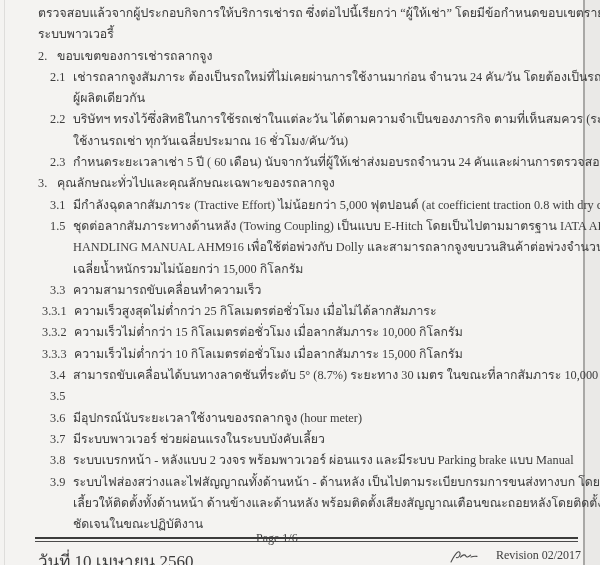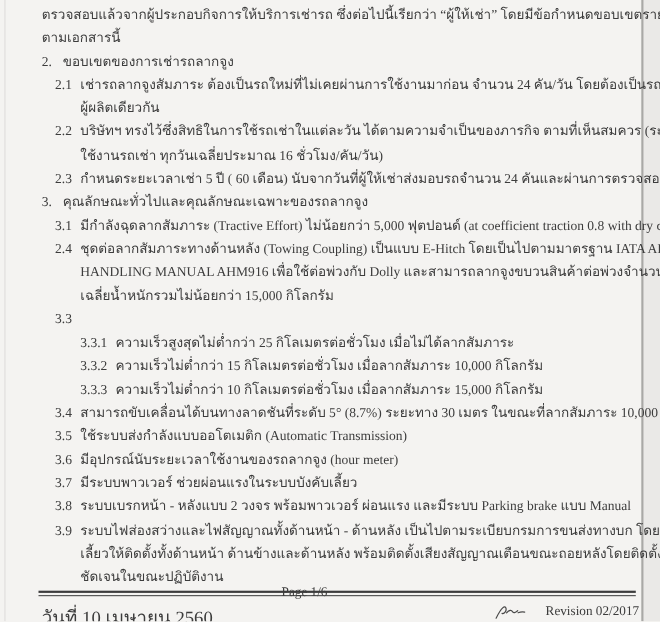--- a/index.html
+++ b/index.html
@@ -21,21 +21,21 @@
   .row { line-height:21.3px; font-size:12.3px; white-space:nowrap; display:flex; }
   .row .num { flex:0 0 auto; }
   .row .txt { flex:0 1 auto; }
 
   .r-p  { padding-left:38px; }           
   .r-n1 { padding-left:38px; }           
   .r-n1 .num { width:19px; }
   .r-n2 { padding-left:50px; }           
   .r-n2 .num { width:23px; }
   .r-c2 { padding-left:73px;align-items:center; }           
-  .r-n3 { padding-left:73px; }           
+  .r-n3 { padding-left:42px; }           
   .r-n3 .num { width:32px; }
 
   
   .rule {
     position:absolute; left:35px; right:22px; top:537px;
     height:2px; border-top:2px solid #3c3c3c; border-bottom:1px solid #4a4a4a;
   }
   .footer-date { position:absolute; left:38px;  top:547px; font-size:17px; }
   .footer-page { position:absolute; left:256px; top:531px; font-size:12px; }
   .footer-sig  { position:absolute; left:450px; top:549px; }
@@ -48,21 +48,21 @@
 
   <div class="edge-band-right"></div>
   <div class="edge-line-right"></div>
   <div class="edge-line-left"></div>
 
   <div class="content">
     <div class="row r-p">
         <span class="txt">ตรวจสอบแล้วจากผู้ประกอบกิจการให้บริการเช่ารถ ซึ่งต่อไปนี้เรียกว่า “ผู้ให้เช่า” โดยมีข้อกำหนดขอบเขตรายละเอียดของงาน</span>
       </div>
     <div class="row r-p">
-        <span class="txt">ตามเอกสารนี้</span>
+        <span class="txt">ระบบพาวเวอรี้</span>
       </div>
 
     <div class="row r-n1">
         <span class="num">2.</span>
         <span class="txt">ขอบเขตของการเช่ารถลากจูง</span>
       </div>
 
     <div class="row r-n2">
         <span class="num">2.1</span>
         <span class="txt">เช่ารถลากจูงสัมภาระ ต้องเป็นรถใหม่ที่ไม่เคยผ่านการใช้งานมาก่อน  จำนวน 24 คัน/วัน โดยต้องเป็นรถจากโรงงาน</span>
@@ -88,53 +88,53 @@
         <span class="num">3.</span>
         <span class="txt">คุณลักษณะทั่วไปและคุณลักษณะเฉพาะของรถลากจูง</span>
       </div>
 
     <div class="row r-n2">
         <span class="num">3.1</span>
         <span class="txt">มีกำลังฉุดลากสัมภาระ (Tractive Effort) ไม่น้อยกว่า 5,000 ฟุตปอนด์ (at coefficient traction 0.8 with dry concrete)</span>
       </div>
 
     <div class="row r-n2">
-        <span class="num">2.4</span>
+        <span class="num">1.5</span>
         <span class="txt">ชุดต่อลากสัมภาระทางด้านหลัง (Towing Coupling) เป็นแบบ E-Hitch โดยเป็นไปตามมาตรฐาน IATA AIRPORT</span>
       </div>
     <div class="row r-c2">
         <span class="txt">HANDLING MANUAL AHM916 เพื่อใช้ต่อพ่วงกับ Dolly และสามารถลากจูงขบวนสินค้าต่อพ่วงจำนวน   6 Dolly</span>
       </div>
     <div class="row r-c2">
         <span class="txt">เฉลี่ยน้ำหนักรวมไม่น้อยกว่า 15,000 กิโลกรัม</span>
       </div>
 
     <div class="row r-n2">
         <span class="num">3.3</span>
+        <span class="txt">ความสามารถขับเคลื่อนทำความเร็ว</span>
       </div>
     <div class="row r-n3">
         <span class="num">3.3.1</span>
         <span class="txt">ความเร็วสูงสุดไม่ต่ำกว่า 25 กิโลเมตรต่อชั่วโมง  เมื่อไม่ได้ลากสัมภาระ</span>
       </div>
     <div class="row r-n3">
         <span class="num">3.3.2</span>
         <span class="txt">ความเร็วไม่ต่ำกว่า 15  กิโลเมตรต่อชั่วโมง เมื่อลากสัมภาระ 10,000 กิโลกรัม</span>
       </div>
     <div class="row r-n3">
         <span class="num">3.3.3</span>
         <span class="txt">ความเร็วไม่ต่ำกว่า 10 กิโลเมตรต่อชั่วโมง เมื่อลากสัมภาระ 15,000 กิโลกรัม</span>
       </div>
 
     <div class="row r-n2">
         <span class="num">3.4</span>
         <span class="txt">สามารถขับเคลื่อนได้บนทางลาดชันที่ระดับ 5° (8.7%) ระยะทาง 30 เมตร ในขณะที่ลากสัมภาระ 10,000 กิโลกรัม</span>
       </div>
     <div class="row r-n2">
         <span class="num">3.5</span>
-        <span class="txt">ใช้ระบบส่งกำลังแบบออโตเมติก (Automatic Transmission)</span>
       </div>
     <div class="row r-n2">
         <span class="num">3.6</span>
         <span class="txt">มีอุปกรณ์นับระยะเวลาใช้งานของรถลากจูง (hour meter)</span>
       </div>
     <div class="row r-n2">
         <span class="num">3.7</span>
         <span class="txt">มีระบบพาวเวอร์ ช่วยผ่อนแรงในระบบบังคับเลี้ยว</span>
       </div>
     <div class="row r-n2">

